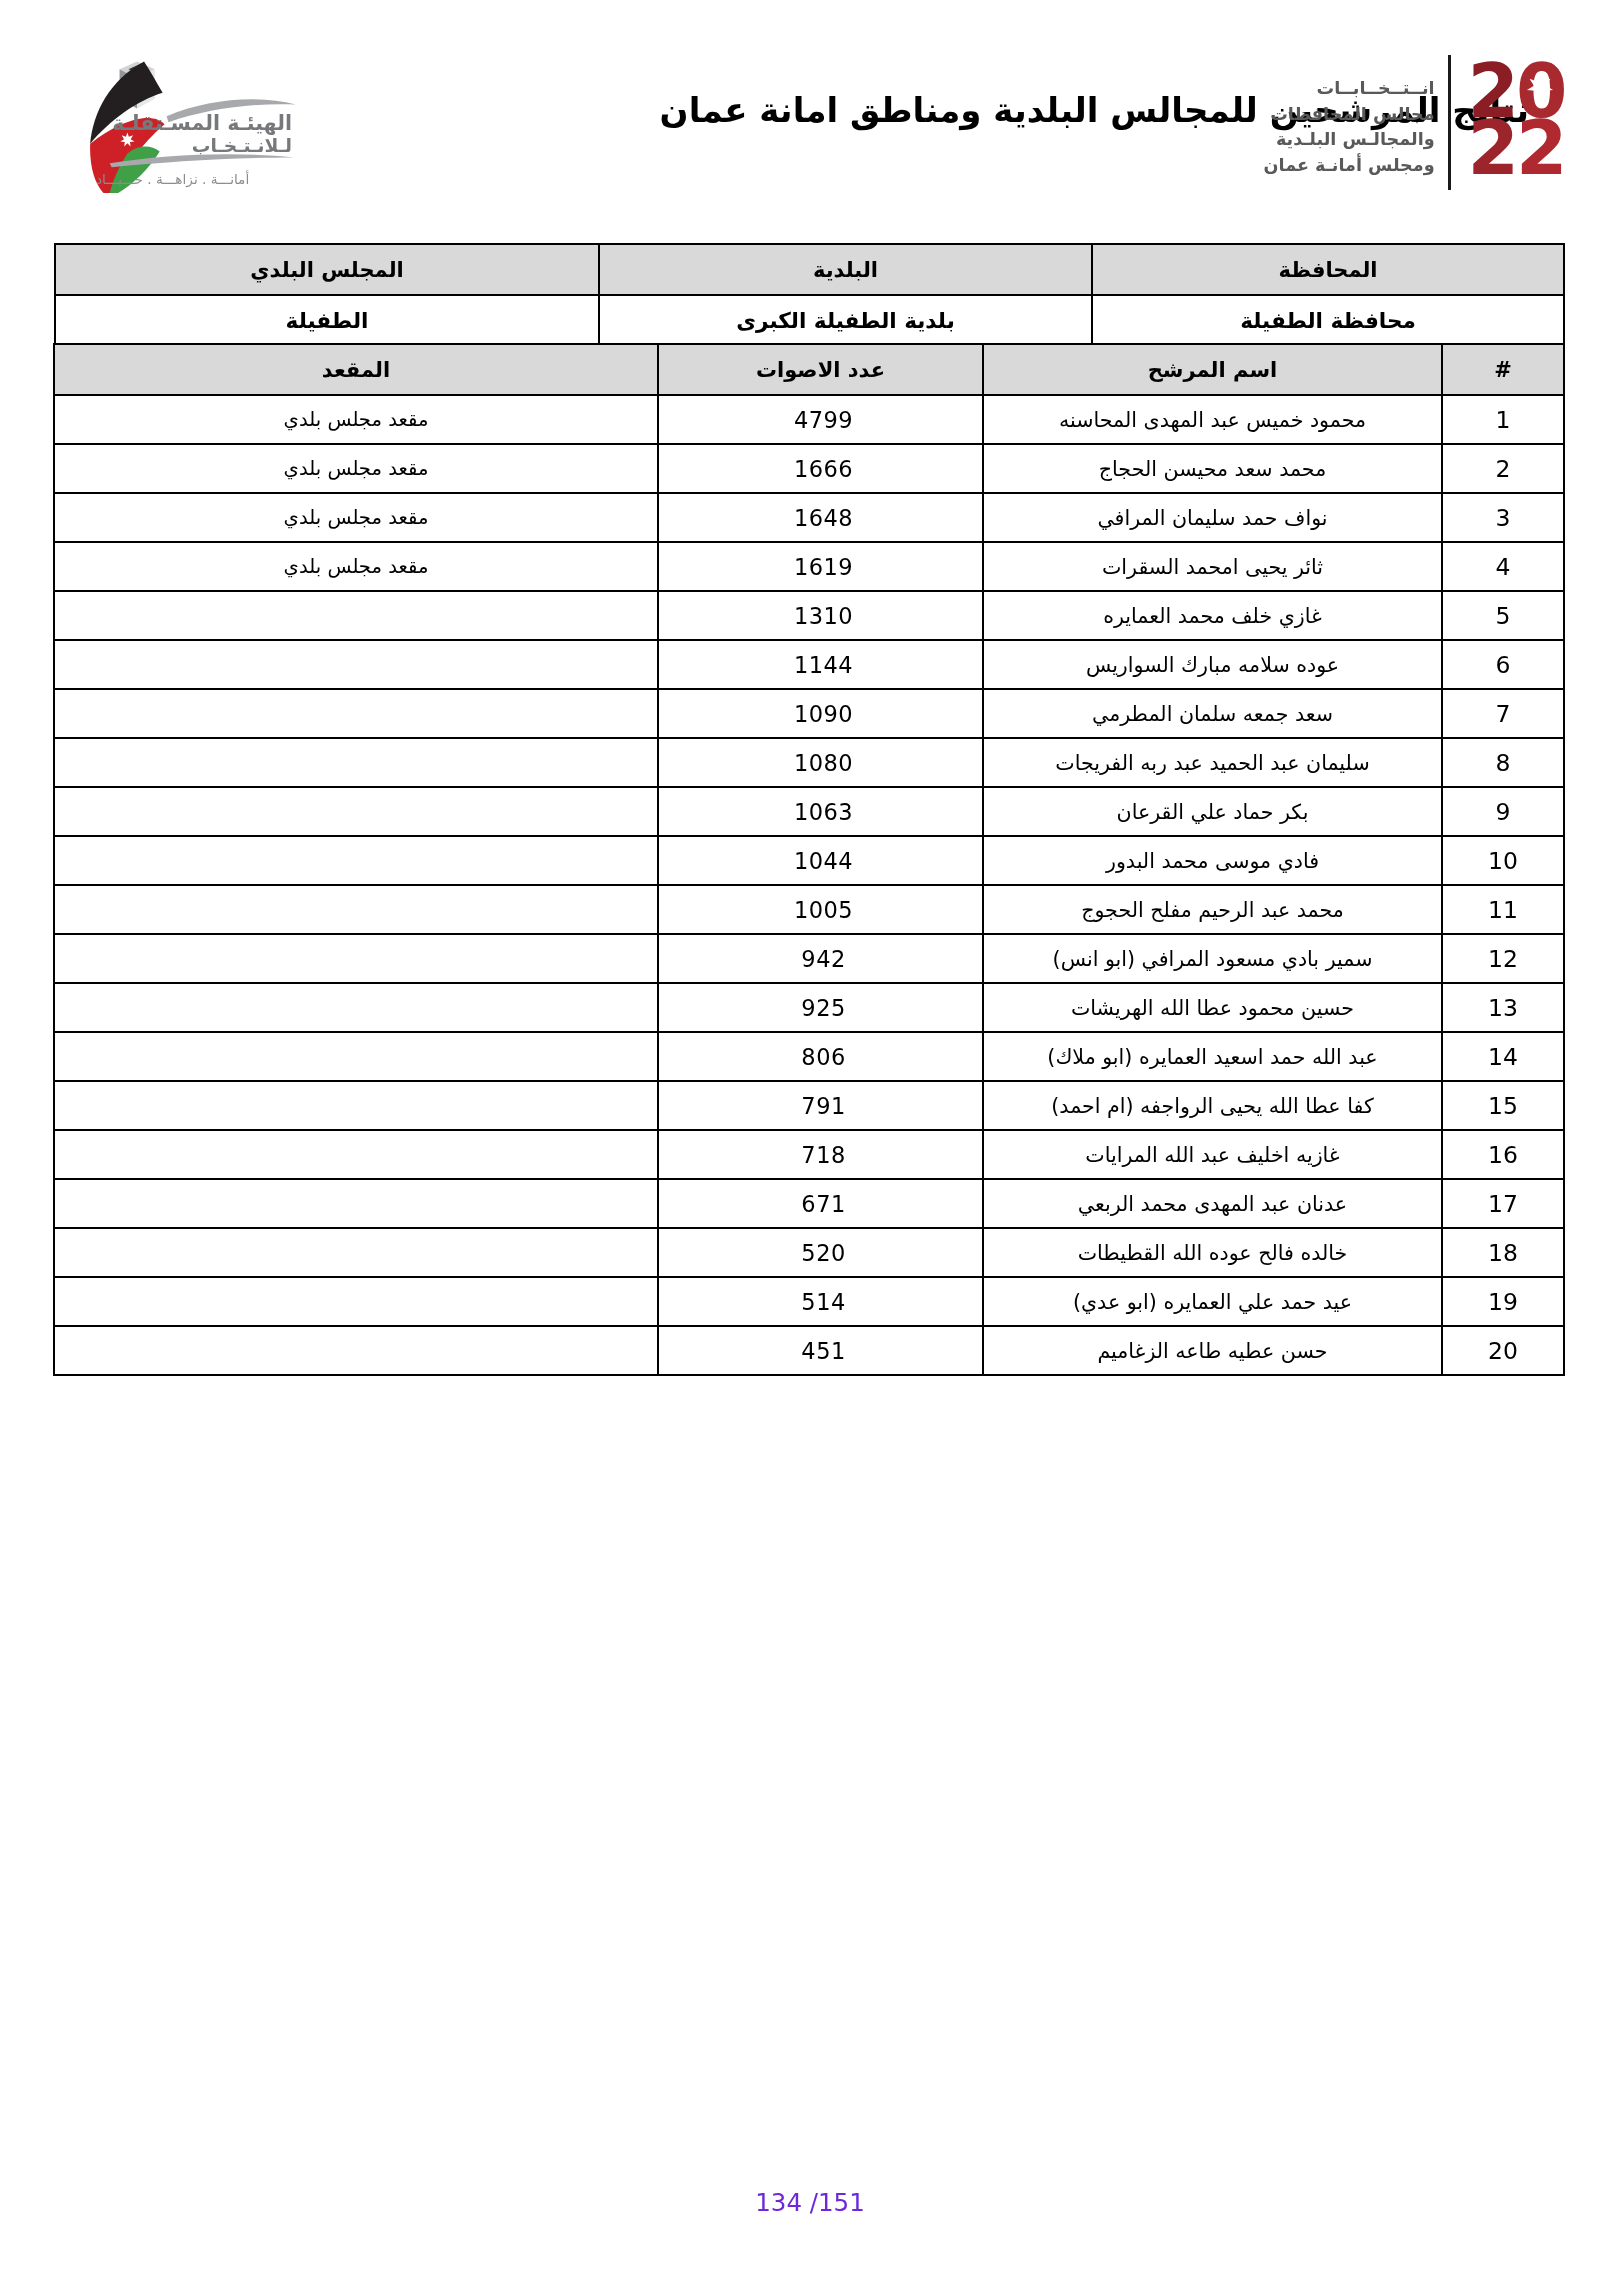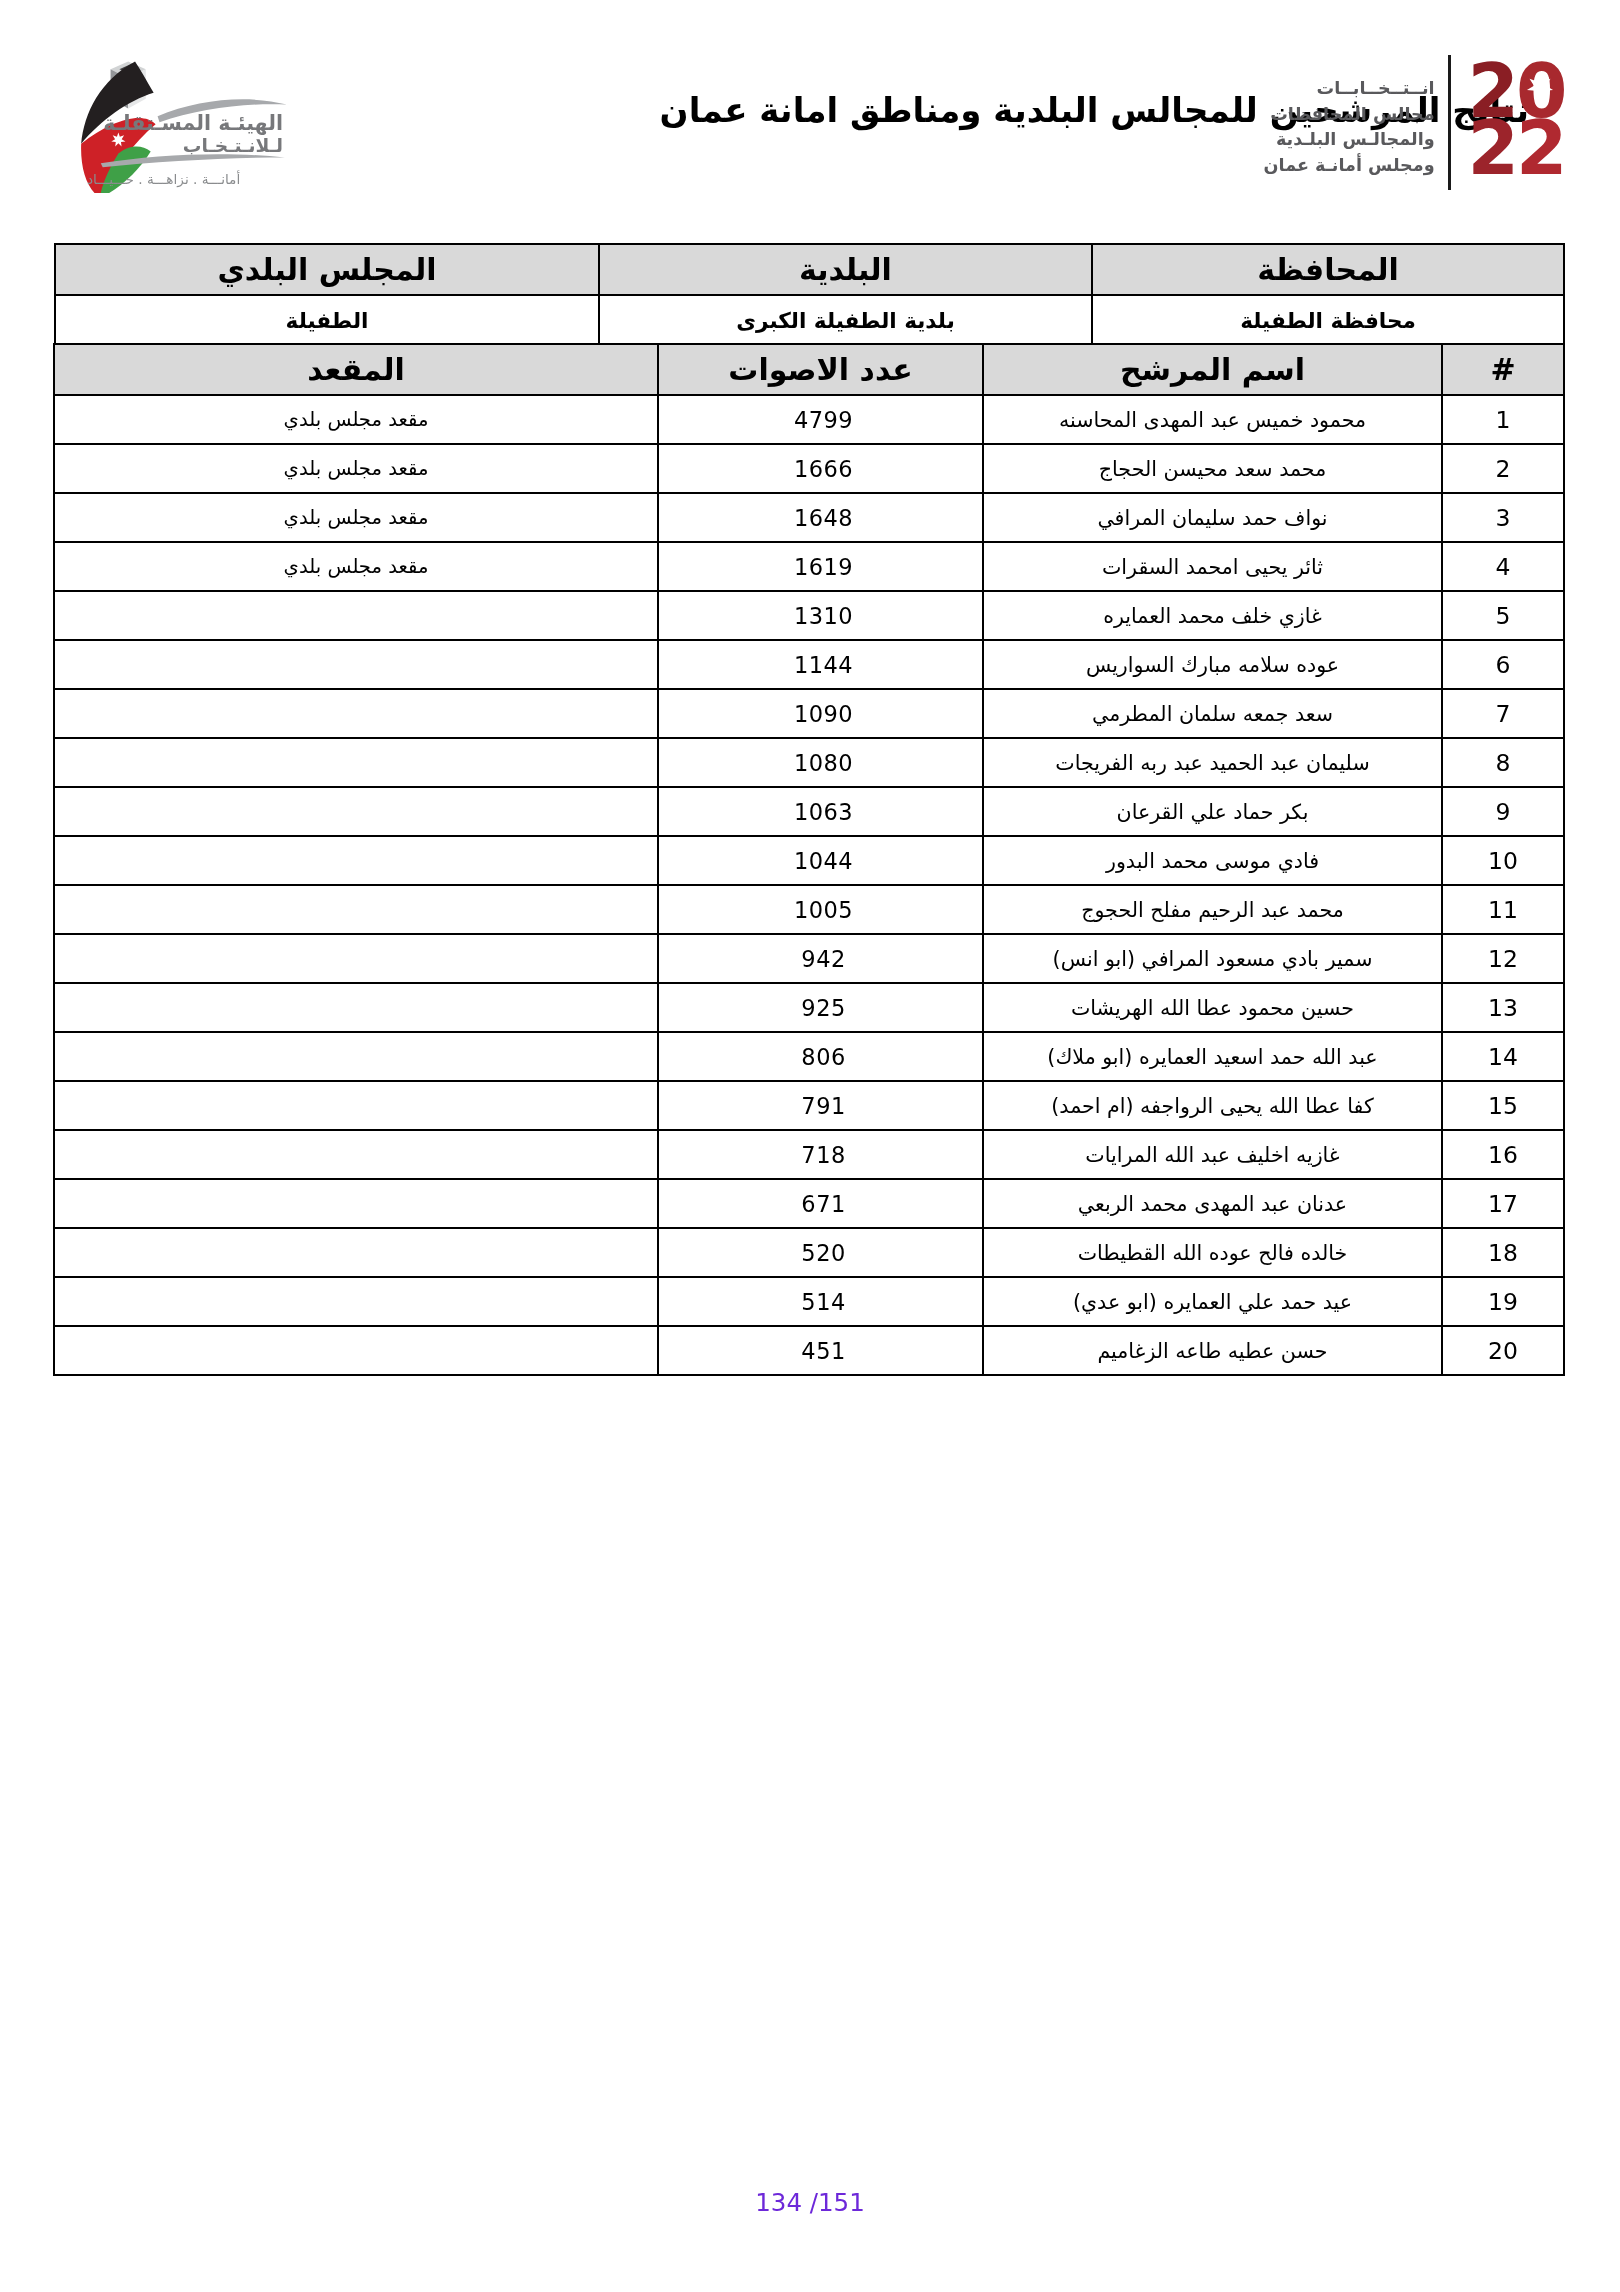--- a/index.html
+++ b/index.html
@@ -13,21 +13,21 @@
   }
 
   
   .doc-title{
     position:absolute;top:90px;left:0;width:1529px;
     font-size:34px;font-weight:bold;color:#000;
     direction:rtl;
   }
 
   
-  .iec-logo{position:absolute;left:42px;top:25.5px;width:284px;height:167px;}
+  .iec-logo{position:absolute;left:51px;top:25.5px;width:284px;height:167px;}
   .iec-logo svg{position:absolute;left:0;top:0;}
   .iec-name{position:absolute;right:43px;top:86px;text-align:right;direction:rtl;color:#77787b;line-height:1.15;}
   .iec-name .l1{font-size:20.6px;font-weight:bold;}
   .iec-name .l2{font-size:18.6px;font-weight:bold;letter-spacing:1px;}
   .iec-tagline{
     position:absolute;right:43px;top:145px;width:196px;
     text-align:left;direction:rtl;
     font-size:13.7px;color:#8a8c8e;
   }
 
@@ -50,21 +50,21 @@
 
   
   .tables{position:absolute;left:56px;top:243px;width:1509px;direction:rtl;}
   table{border-collapse:collapse;table-layout:fixed;width:1509px;}
   th,td{
     border:2px solid #000;
     border-top-width:2.9px;border-bottom-width:2.9px;
     text-align:center;vertical-align:middle;
     padding:0 5.9px;overflow:hidden;
   }
-  th{background:#d9d9d9;font-size:30px;font-weight:bold;color:#000;}
+  th{background:#d9d9d9;font-size:21px;font-weight:bold;color:#000;}
   td{background:#fff;font-size:20.6px;color:#000;}
   .t1-head th{height:49px;}
   .t1-val td{height:48px;font-size:21.6px;font-weight:bold;}
   #results-table{margin-top:-2.9px;}
   .t2-head th{height:49px;}
   .data-row td{height:47px;}
   .rank-cell{font-size:23.5px;font-family:"DejaVu Sans",sans-serif;}
   .votes-cell{font-size:22.5px;letter-spacing:0.5px;padding-left:12px;}
   .candidate-name-cell{font-size:20.6px;}
   .seat-cell{font-size:19.6px;}

